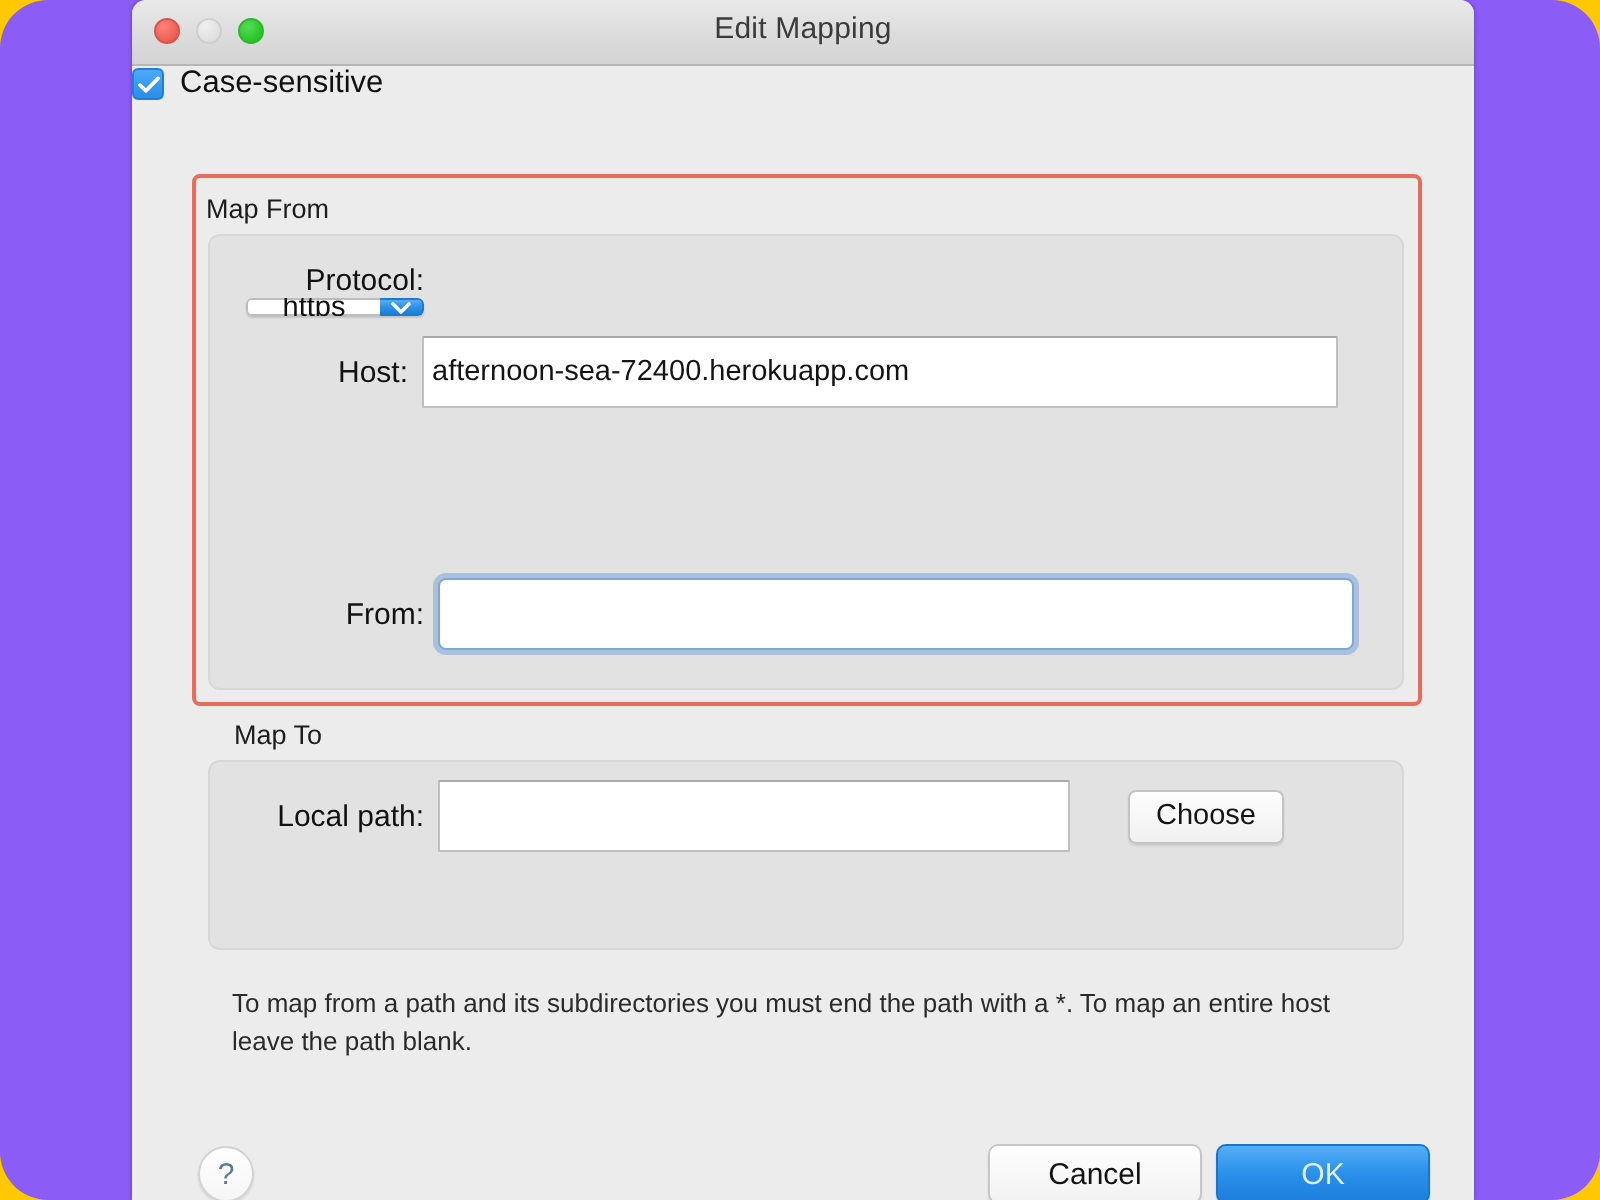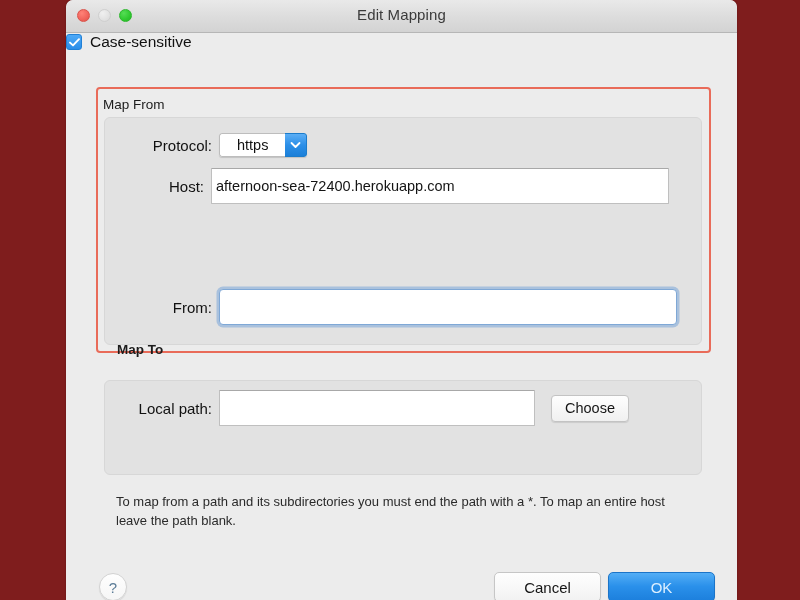--- a/index.html
+++ b/index.html
@@ -11,21 +11,22 @@
     height: 600px;
     overflow: hidden;
     background: #FFC800;
     font-family: "Liberation Sans", sans-serif;
     -webkit-font-smoothing: antialiased;
   }
   #screen {
     position: relative;
     width: 800px;
     height: 600px;
-    background: #7f1d1d;
+    background: #8b5cf6;
+    border-radius: 24px;
   }
 
   
   .window {
     position: absolute;
     left: 66px;
     top: 0px;
     width: 671px;
     height: 600px;
     background: #ECECEC;
@@ -106,21 +107,21 @@
     position: absolute;
     background: #E2E2E2;
     border: 1px solid #D7D7D7;
     border-radius: 6px;
     box-sizing: border-box;
   }
 
   #group-from-label { left: 37px; top: 64px; }
   #group-from-panel { left: 38px; top: 84px; width: 598px; height: 228px; }
 
-  #group-to-label { left: 51px; top: 309px; font-weight: bold; }
+  #group-to-label { left: 51px; top: 327px; }
   #group-to-panel { left: 38px; top: 347px; width: 598px; height: 95px; }
 
   
   .row {
     position: absolute;
     display: flex;
     align-items: center;
     height: 26px;
   }
   .field-label {
@@ -144,21 +145,21 @@
     outline: none;
     border-radius: 1px;
   }
   .text-input.focused {
     border: 1px solid #7FA8D6;
     border-radius: 4px;
     box-shadow: 0 0 0 2.5px rgba(122,166,216,0.55);
   }
 
   
-  #row-protocol { left: 50px; top: 99px; }
+  #row-protocol { left: 50px; top: 99px; flex-direction: column; }
   .select-wrap {
     position: relative;
     display: inline-flex;
     align-items: stretch;
     height: 24px;
     border-radius: 3px;
     overflow: hidden;
     box-shadow: 0 1px 1px rgba(0,0,0,0.14);
   }
   .select-value {
@@ -194,21 +195,21 @@
 
   #input-host  { width: 458px; }
   #input-port  { width: 96px; }
   #input-path  { width: 458px; }
   #input-query { width: 458px; }
 
   
   #row-localpath { left: 50px; top: 362px; }
   #input-localpath { width: 316px; }
   .choose-button {
-    margin-left: 16px;
+    margin-left: 29px;
     height: 25px;
     padding: 0 13px;
     background: linear-gradient(to bottom, #FEFEFE 0%, #F7F7F7 50%, #F0F0F0 100%);
     border: 1px solid #C3C3C3;
     border-radius: 4px;
     font-family: "Liberation Sans", sans-serif;
     font-size: 14.5px;
     color: #141414;
     box-shadow: 0 1px 1px rgba(0,0,0,0.10);
     cursor: default;

